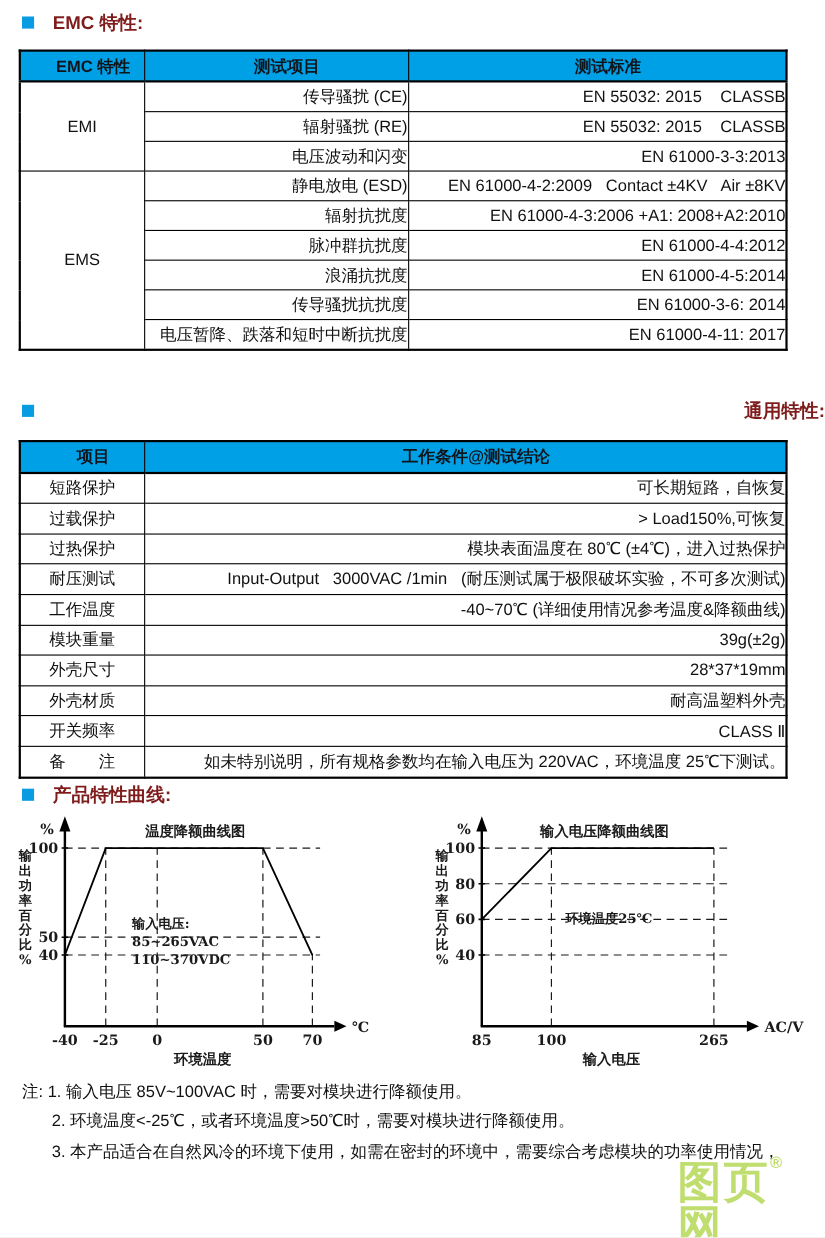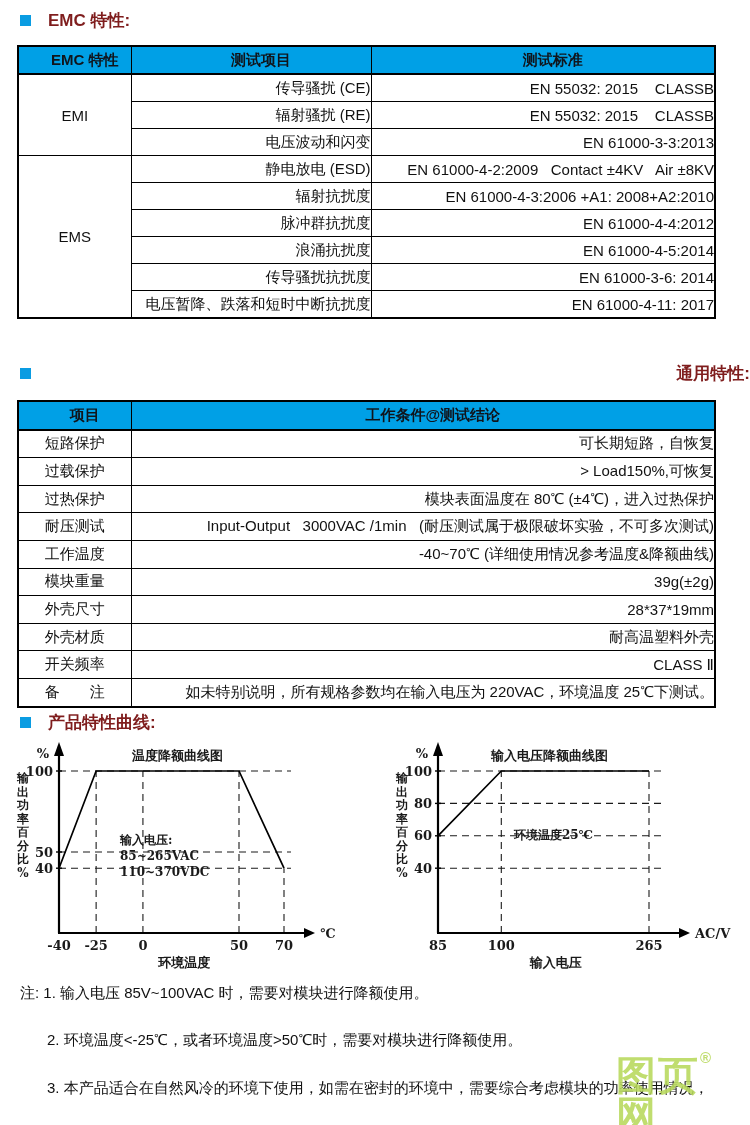--- a/index.html
+++ b/index.html
@@ -22,21 +22,21 @@
   #general-table{margin-top:17px;width:697px;}
   #general-table th,#general-table td{height:26.6px;font-size:15px;}
   .c-center{text-align:center;}
   .c-left{text-align:right;padding-left:13px;white-space:pre;overflow:hidden;}
   .charts{display:flex;gap:14px;margin:5px 0 0 4px;}
   .chart-box{width:365px;height:237px;}
   svg text{fill:#1a1a1a;}
   .ct{font:bold 13px "DejaVu Serif",serif;}   
   .cs{font:bold 12px "DejaVu Serif",serif;}   
   .notes{margin:4px 0 0 20px;font-size:15px;line-height:27.5px;color:#111;}
-  .note-line.ind{padding-left:27px;margin-top:20px;}
+  .note-line.ind{padding-left:27px;}
   .watermark{position:absolute;left:616px;top:1050px;color:#b8d95c;opacity:.88;
              font-weight:bold;font-size:40px;letter-spacing:2px;line-height:1;
              font-family:"Liberation Sans",sans-serif;}
   .watermark sup{font-size:15px;vertical-align:26px;letter-spacing:0;}
 </style>
 </head>
 <body>
 
 <div class="page">
 

